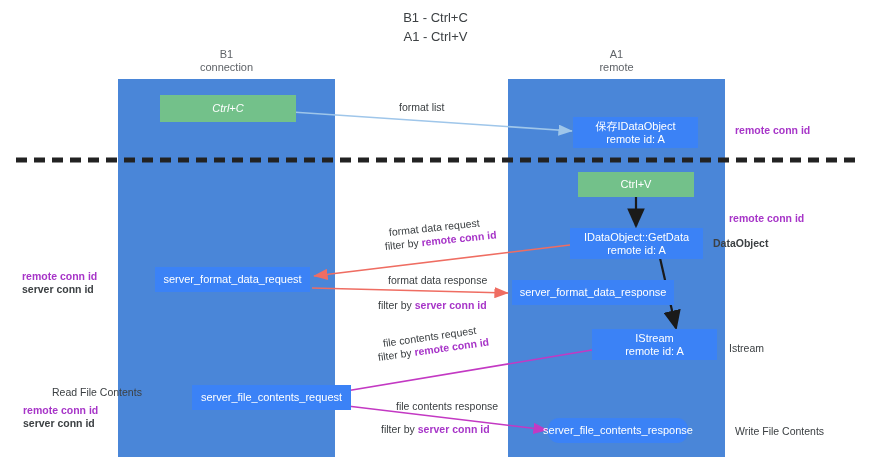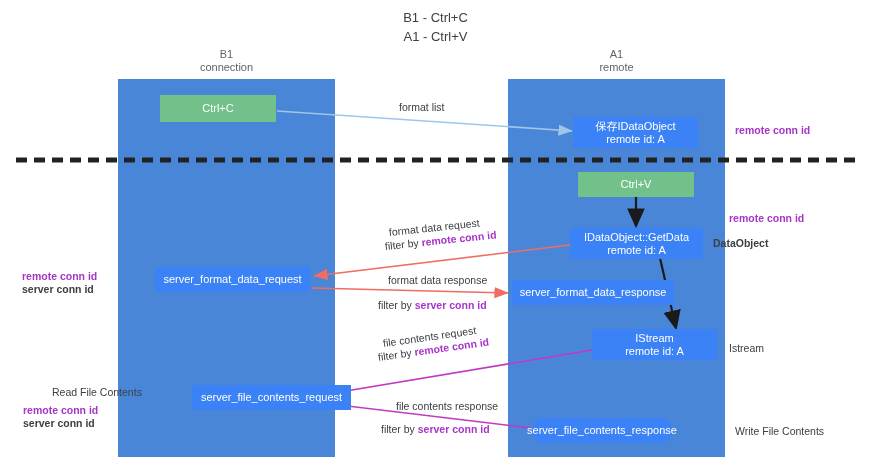--- a/index.html
+++ b/index.html
@@ -91,40 +91,40 @@
 
     <line x1="312" y1="288" x2="508" y2="293" stroke="#ef6d62" stroke-width="1.6" marker-end="url(#ah-red)"></line>
 
     <line x1="660" y1="258" x2="676" y2="328" stroke="#1a1a1a" stroke-width="2.2" marker-end="url(#ah-blk)"></line>
 
     <line x1="592" y1="350" x2="316" y2="396" stroke="#c339c3" stroke-width="1.6" marker-end="url(#ah-mag)"></line>
 
     <line x1="314" y1="402" x2="547" y2="430" stroke="#c339c3" stroke-width="1.6" marker-end="url(#ah-mag)"></line>
   </svg>
 
-  <div class="abs node green" style="left:160px;top:95px;width:116px;height:27px;">Ctrl+C</div>
+  <div class="abs node green" style="left:160px;top:95px;width:136px;height:27px;font-style:italic;">Ctrl+C</div>
 
   <div class="abs node orange" style="left:573px;top:117px;width:125px;height:31px;">保存IDataObject
 remote id: A</div>
 
   <div class="abs node green" style="left:578px;top:172px;width:116px;height:25px;">Ctrl+V</div>
 
   <div class="abs node orange" style="left:570px;top:228px;width:133px;height:31px;">IDataObject::GetData
 remote id: A</div>
 
   <div class="abs node orange" style="left:155px;top:267px;width:155px;height:25px;text-align:right;">server_format_data_request</div>
 
   <div class="abs node orange" style="left:512px;top:280px;width:162px;height:25px;">server_format_data_response</div>
 
   <div class="abs node orange" style="left:592px;top:329px;width:125px;height:31px;">IStream
 remote id: A</div>
 
   <div class="abs node orange" style="left:151px;top:385px;width:159px;height:25px;margin-left:41px;">server_file_contents_request</div>
 
-  <div class="abs node orange" style="left:532px;top:418px;width:140px;height:25px;border-radius:11px;">server_file_contents_response</div>
+  <div class="abs node orange" style="left:548px;top:418px;width:140px;height:25px;border-radius:11px;">server_file_contents_response</div>
 
   <div class="abs glabel" style="left:399px;top:101px;">format list</div>
 
   <div class="abs glabel rot" style="left:389px;top:226px;transform:rotate(-6deg);">format data request</div>
   <div class="abs glabel rot" style="left:385px;top:240px;transform:rotate(-6deg);">
     <span>filter by </span><span class="purple">remote conn id</span>
   </div>
 
   <div class="abs glabel" style="left:388px;top:274px;">format data response</div>
   <div class="abs glabel" style="left:378px;top:299px;">

